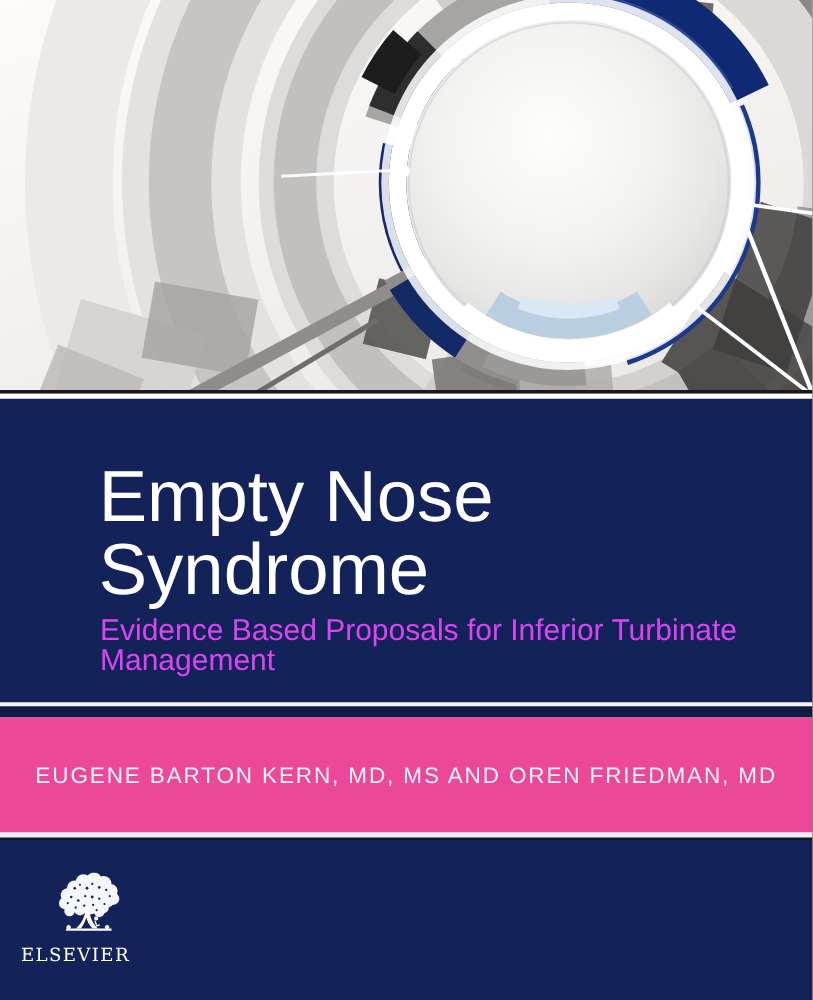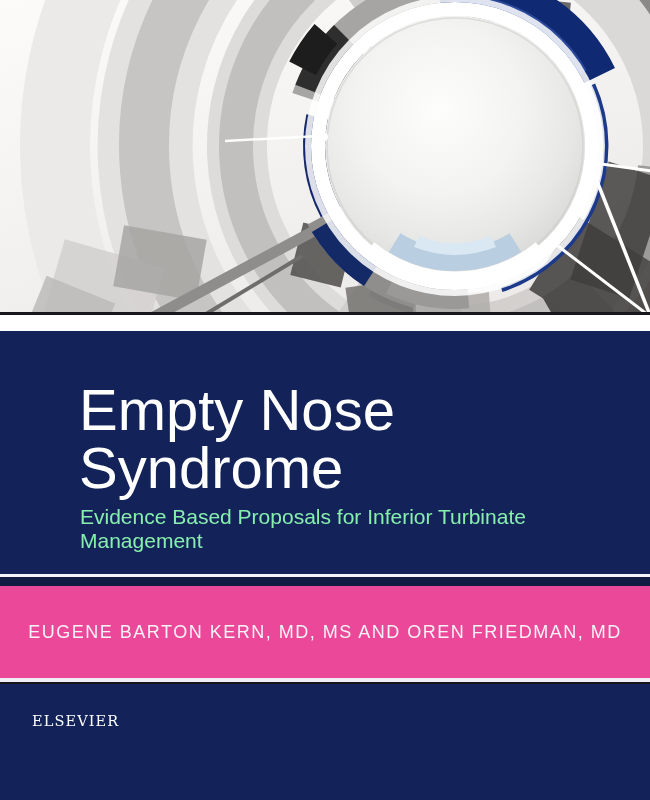--- a/index.html
+++ b/index.html
@@ -19,35 +19,34 @@
   .line-white-thin{height:3px;background:#f4f4f8;}
   .strip-darknavy{height:9px;background:#121c42;}
   .line-white-bottom{height:4px;background:#eeeef4;}
   .line-dark-bottom{height:2px;background:#15151f;}
   
   .title-panel{
     height:243px;
     background:#13235a;
     box-sizing:border-box;
     padding:50px 40px 0 79px;
-    margin-top:12px;
   }
   .book-title{
     margin:0;
     color:#ffffff;
     font-size:58px;
     line-height:58px;
     font-weight:400;
     letter-spacing:0px;
     white-space:pre-line;
   }
   .book-subtitle{
     margin:8px 0 0 1px;
-    color:#86efac;
-    font-size:21px;
+    color:#d946ef;
+    font-size:24px;
     line-height:24px;
     font-weight:400;
   }
   
   .author-band{
     height:92px;
     background:#ec4899;
     display:flex;align-items:center;justify-content:center;
   }
   .author-names{
@@ -61,21 +60,21 @@
   
   .footer{
     height:128px;
     background:#13235a;
     position:relative;
   }
   .elsevier-logo{
     position:absolute;
     left:32px;top:26px;
     width:72px;
-    display:flex;flex-direction:row;align-items:flex-start;
+    display:flex;flex-direction:column;align-items:flex-end;
   }
   .elsevier-tree{display:block;width:66px;height:56px;}
   .elsevier-wordmark{
     margin-top:3px;
     color:#ffffff;
     font-family:"DejaVu Serif","Liberation Serif",serif;
     font-size:14.5px;
     letter-spacing:1.1px;
     white-space:nowrap;
   }

